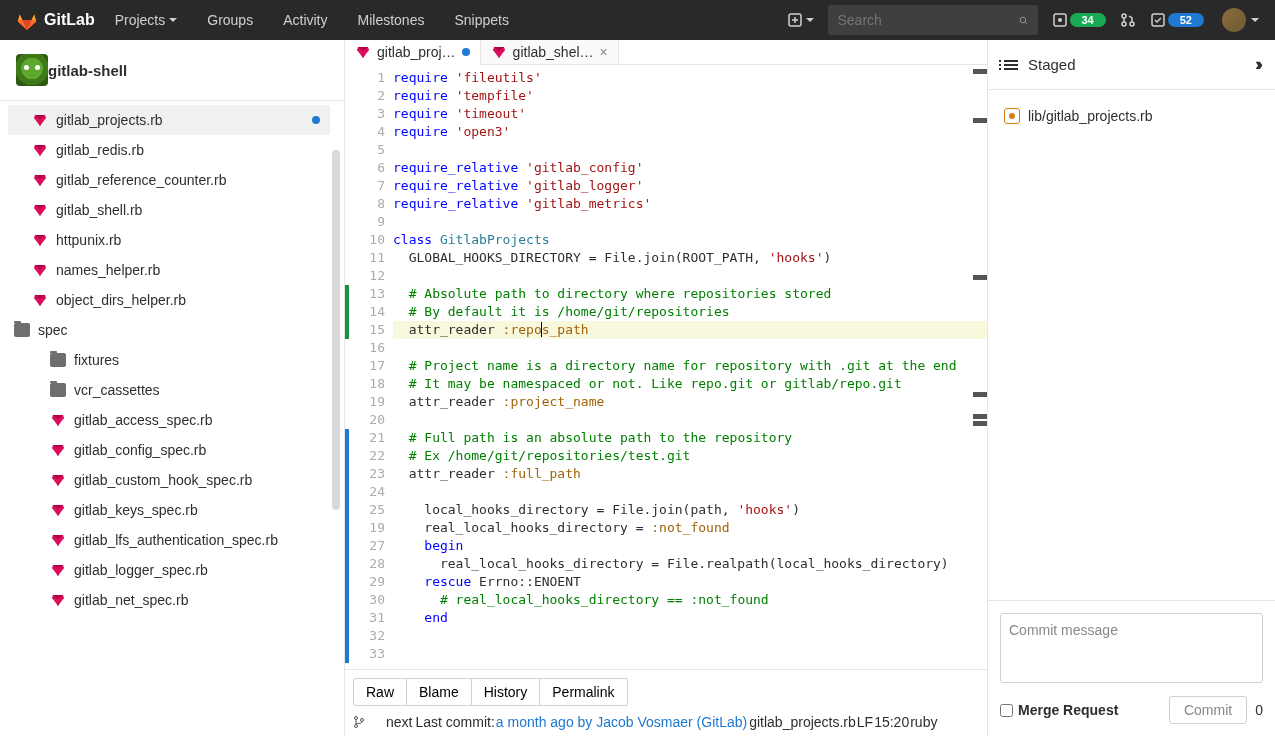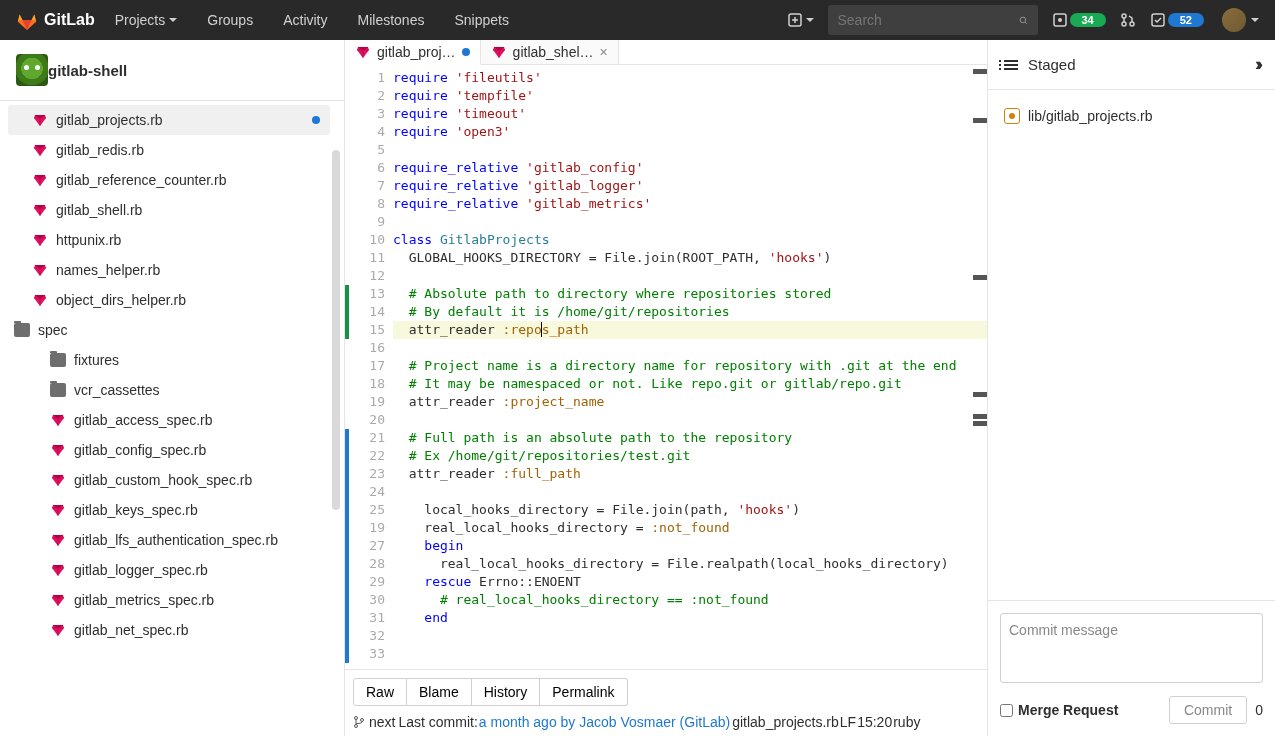--- a/index.html
+++ b/index.html
@@ -67,21 +67,21 @@
 .mm { height:5px; margin-bottom: 2px; }
 .mm.b { background:#555; }
 
 .editor-footer { border-top: 1px solid #e5e5e5; }
 .view-btns { display: flex; gap: 0; padding: 8px; }
 .view-btns button { border: 1px solid #d0d0d0; background:#fff; padding: 5px 12px; font-size: 14px; cursor:pointer; }
 .view-btns button:first-child { border-radius: 3px 0 0 3px; }
 .view-btns button:not(:first-child) { border-left: none; }
 .view-btns button:last-child { border-radius: 0 3px 3px 0; }
 .status-bar { display:flex; align-items:center; gap:6px; padding: 0 8px 6px 8px; font-size: 14px; color:#2e2e2e; }
-.status-bar .branch { display:flex; align-items:center; gap:4px; margin-right:-3px; }
+.status-bar .branch { display:flex; align-items:center; gap:21px; margin-right:-3px; }
 .status-bar a { color:#1f78d1; text-decoration:none; }
 .status-bar span {white-space: nowrap;}
 
 
 .right-panel { width: 287px; display:flex; flex-direction:column; }
 .right-header { display:flex; align-items:center; gap:10px; padding: 14px 16px; border-bottom:1px solid #e5e5e5; }
 .right-header .list-ico { display:flex; flex-direction:column; gap:2px; }
 .right-header .list-ico span{width:14px;height:2px;background:#2e2e2e;display:block;position:relative;}
 .right-header .list-ico span::before{content:"";position:absolute;left:-5px;width:2px;height:2px;background:#2e2e2e;}
 .collapse-ico { margin-left:auto; font-size:18px; color:#2e2e2e; letter-spacing:-4px; font-weight:bold;}
@@ -271,27 +271,20 @@
             <path fill="#b00047" d="M3 3l5 3 5-3M8 6l-6 0M8 6l6 0M8 6v8" stroke="#b00047" stroke-width="0.5"></path>
           </svg>
           <span>gitlab_lfs_authentication_spec.rb</span>
         </div>
         <div class="file-item" style="padding-left:42px;">
           <svg class="ruby-icon" viewBox="0 0 16 16">
             <path fill="#e0115f" d="M3 3h10l1 3-6 8-6-8z"></path>
             <path fill="#b00047" d="M3 3l5 3 5-3M8 6l-6 0M8 6l6 0M8 6v8" stroke="#b00047" stroke-width="0.5"></path>
           </svg>
           <span>gitlab_logger_spec.rb</span>
-        </div>
-        <div class="file-item" style="padding-left:42px;">
-          <svg class="ruby-icon" viewBox="0 0 16 16">
-            <path fill="#e0115f" d="M3 3h10l1 3-6 8-6-8z"></path>
-            <path fill="#b00047" d="M3 3l5 3 5-3M8 6l-6 0M8 6l6 0M8 6v8" stroke="#b00047" stroke-width="0.5"></path>
-          </svg>
-          <span>gitlab_metrics_spec.rb</span>
         </div>
         <div class="file-item" style="padding-left:42px;">
           <svg class="ruby-icon" viewBox="0 0 16 16">
             <path fill="#e0115f" d="M3 3h10l1 3-6 8-6-8z"></path>
             <path fill="#b00047" d="M3 3l5 3 5-3M8 6l-6 0M8 6l6 0M8 6v8" stroke="#b00047" stroke-width="0.5"></path>
           </svg>
           <span>gitlab_net_spec.rb</span>
         </div>
       </div>
     <div class="sidebar-scrollbar"></div>

